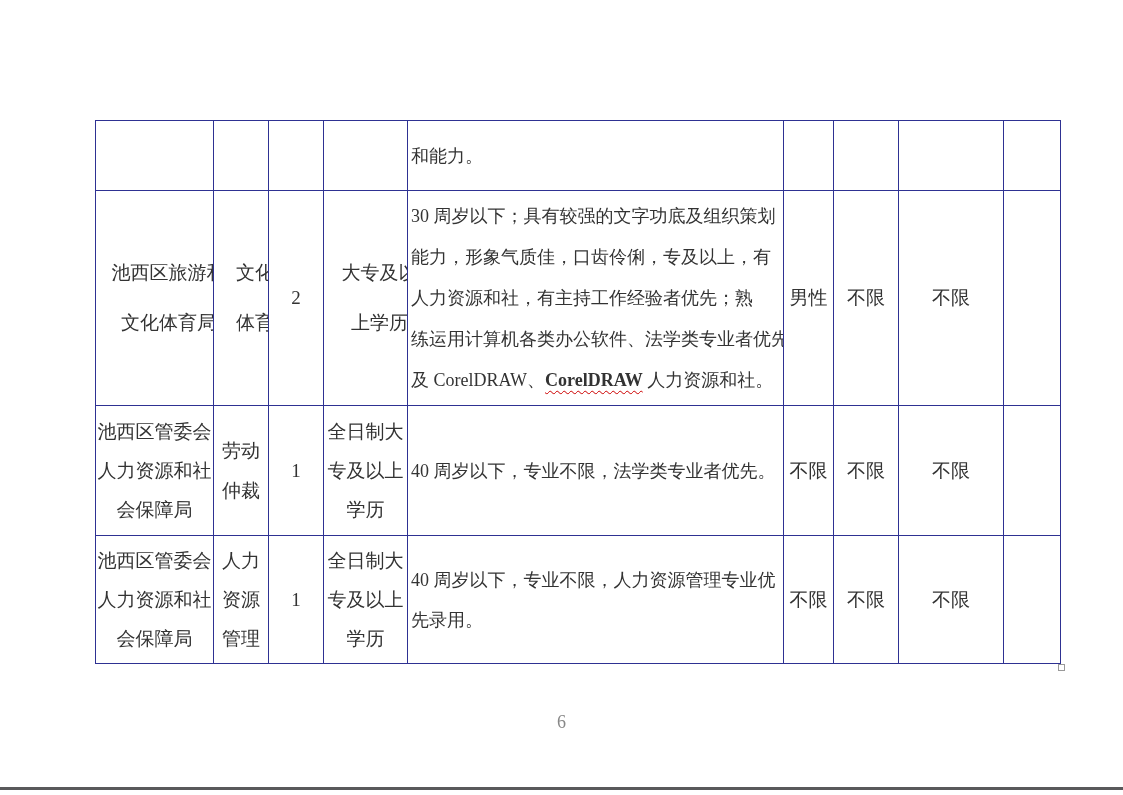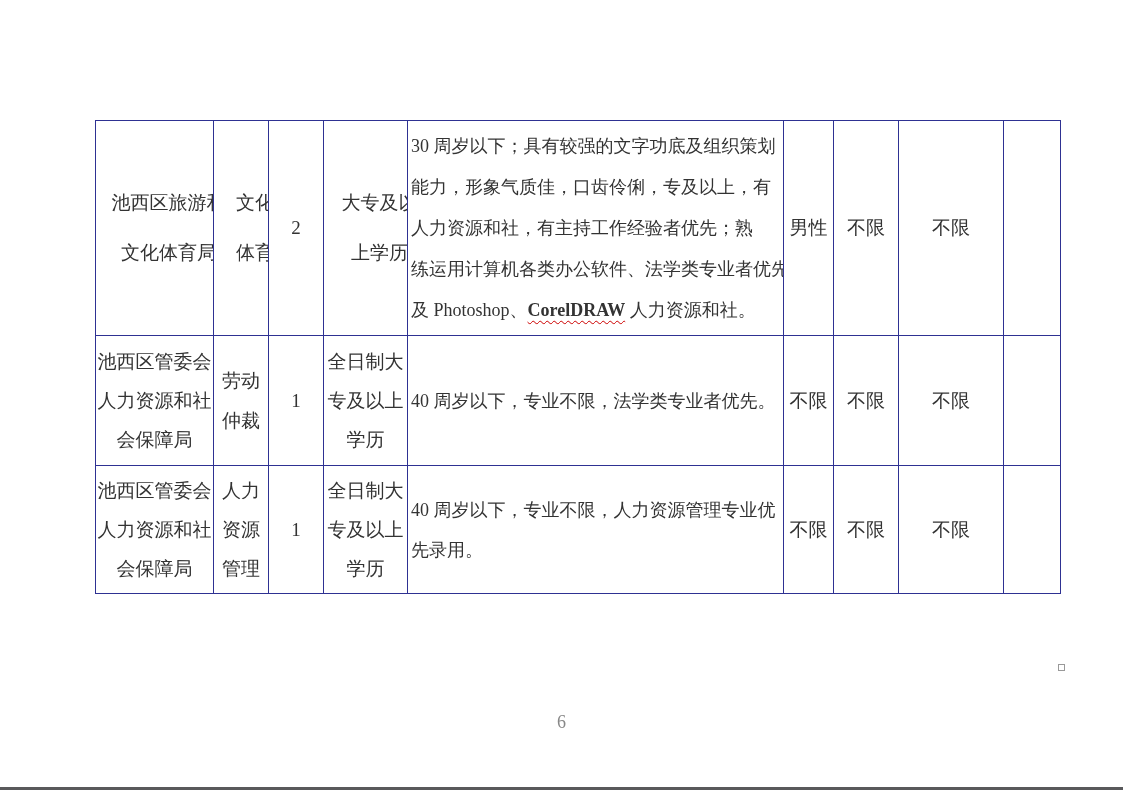--- a/index.html
+++ b/index.html
@@ -94,20 +94,51 @@
       <col style="width:55px">
     <col style="width:84px">
       <col style="width:376px">
       <col style="width:50px">
     <col style="width:65px">
       <col style="width:105px">
       <col style="width:57px">
   </colgroup>
 
   <tbody>
+      <tr style="height:70px">
+    <td>
+          <div class="cellbox"></div>
+        </td>
+    <td>
+          <div class="cellbox"></div>
+        </td>
+    <td>
+          <div class="cellbox"></div>
+        </td>
+    <td>
+          <div class="cellbox"></div>
+        </td>
+    <td>
+      <div class="cellbox left top lh41">
+        <div class="line reqline">和能力。</div>
+      </div>
+    </td>
+    <td>
+          <div class="cellbox"></div>
+        </td>
+    <td>
+          <div class="cellbox"></div>
+        </td>
+    <td>
+          <div class="cellbox"></div>
+        </td>
+    <td>
+          <div class="cellbox"></div>
+        </td>
+  </tr>
 
   <tr style="height:215px">
     <td>
       <div class="cellbox lh50">
         <div class="line">池西区旅游和</div>
         <div class="line">文化体育局</div>
       </div>
     </td>
     <td>
       <div class="cellbox lh50">
@@ -125,21 +156,21 @@
         <div class="line">大专及以</div>
         <div class="line">上学历</div>
       </div>
     </td>
     <td>
       <div class="cellbox left lh41">
         <div class="line reqline">30 周岁以下；具有较强的文字功底及组织策划</div>
         <div class="line reqline">能力，形象气质佳，口齿伶俐，专及以上，有</div>
         <div class="line reqline">人力资源和社，有主持工作经验者优先；熟</div>
         <div class="line reqline">练运用计算机各类办公软件、法学类专业者优先</div>
-        <div class="line reqline"><span>及 Photoshop、</span><span class="wavy">CorelDRAW</span><span> 人力资源和社。</span></div>
+        <div class="line reqline"><span>及 CorelDRAW、</span><span class="wavy">CorelDRAW</span><span> 人力资源和社。</span></div>
       </div>
     </td>
     <td>
       <div class="cellbox">
             <div class="line">男性</div>
           </div>
     </td>
     <td>
       <div class="cellbox">
             <div class="line">不限</div>

